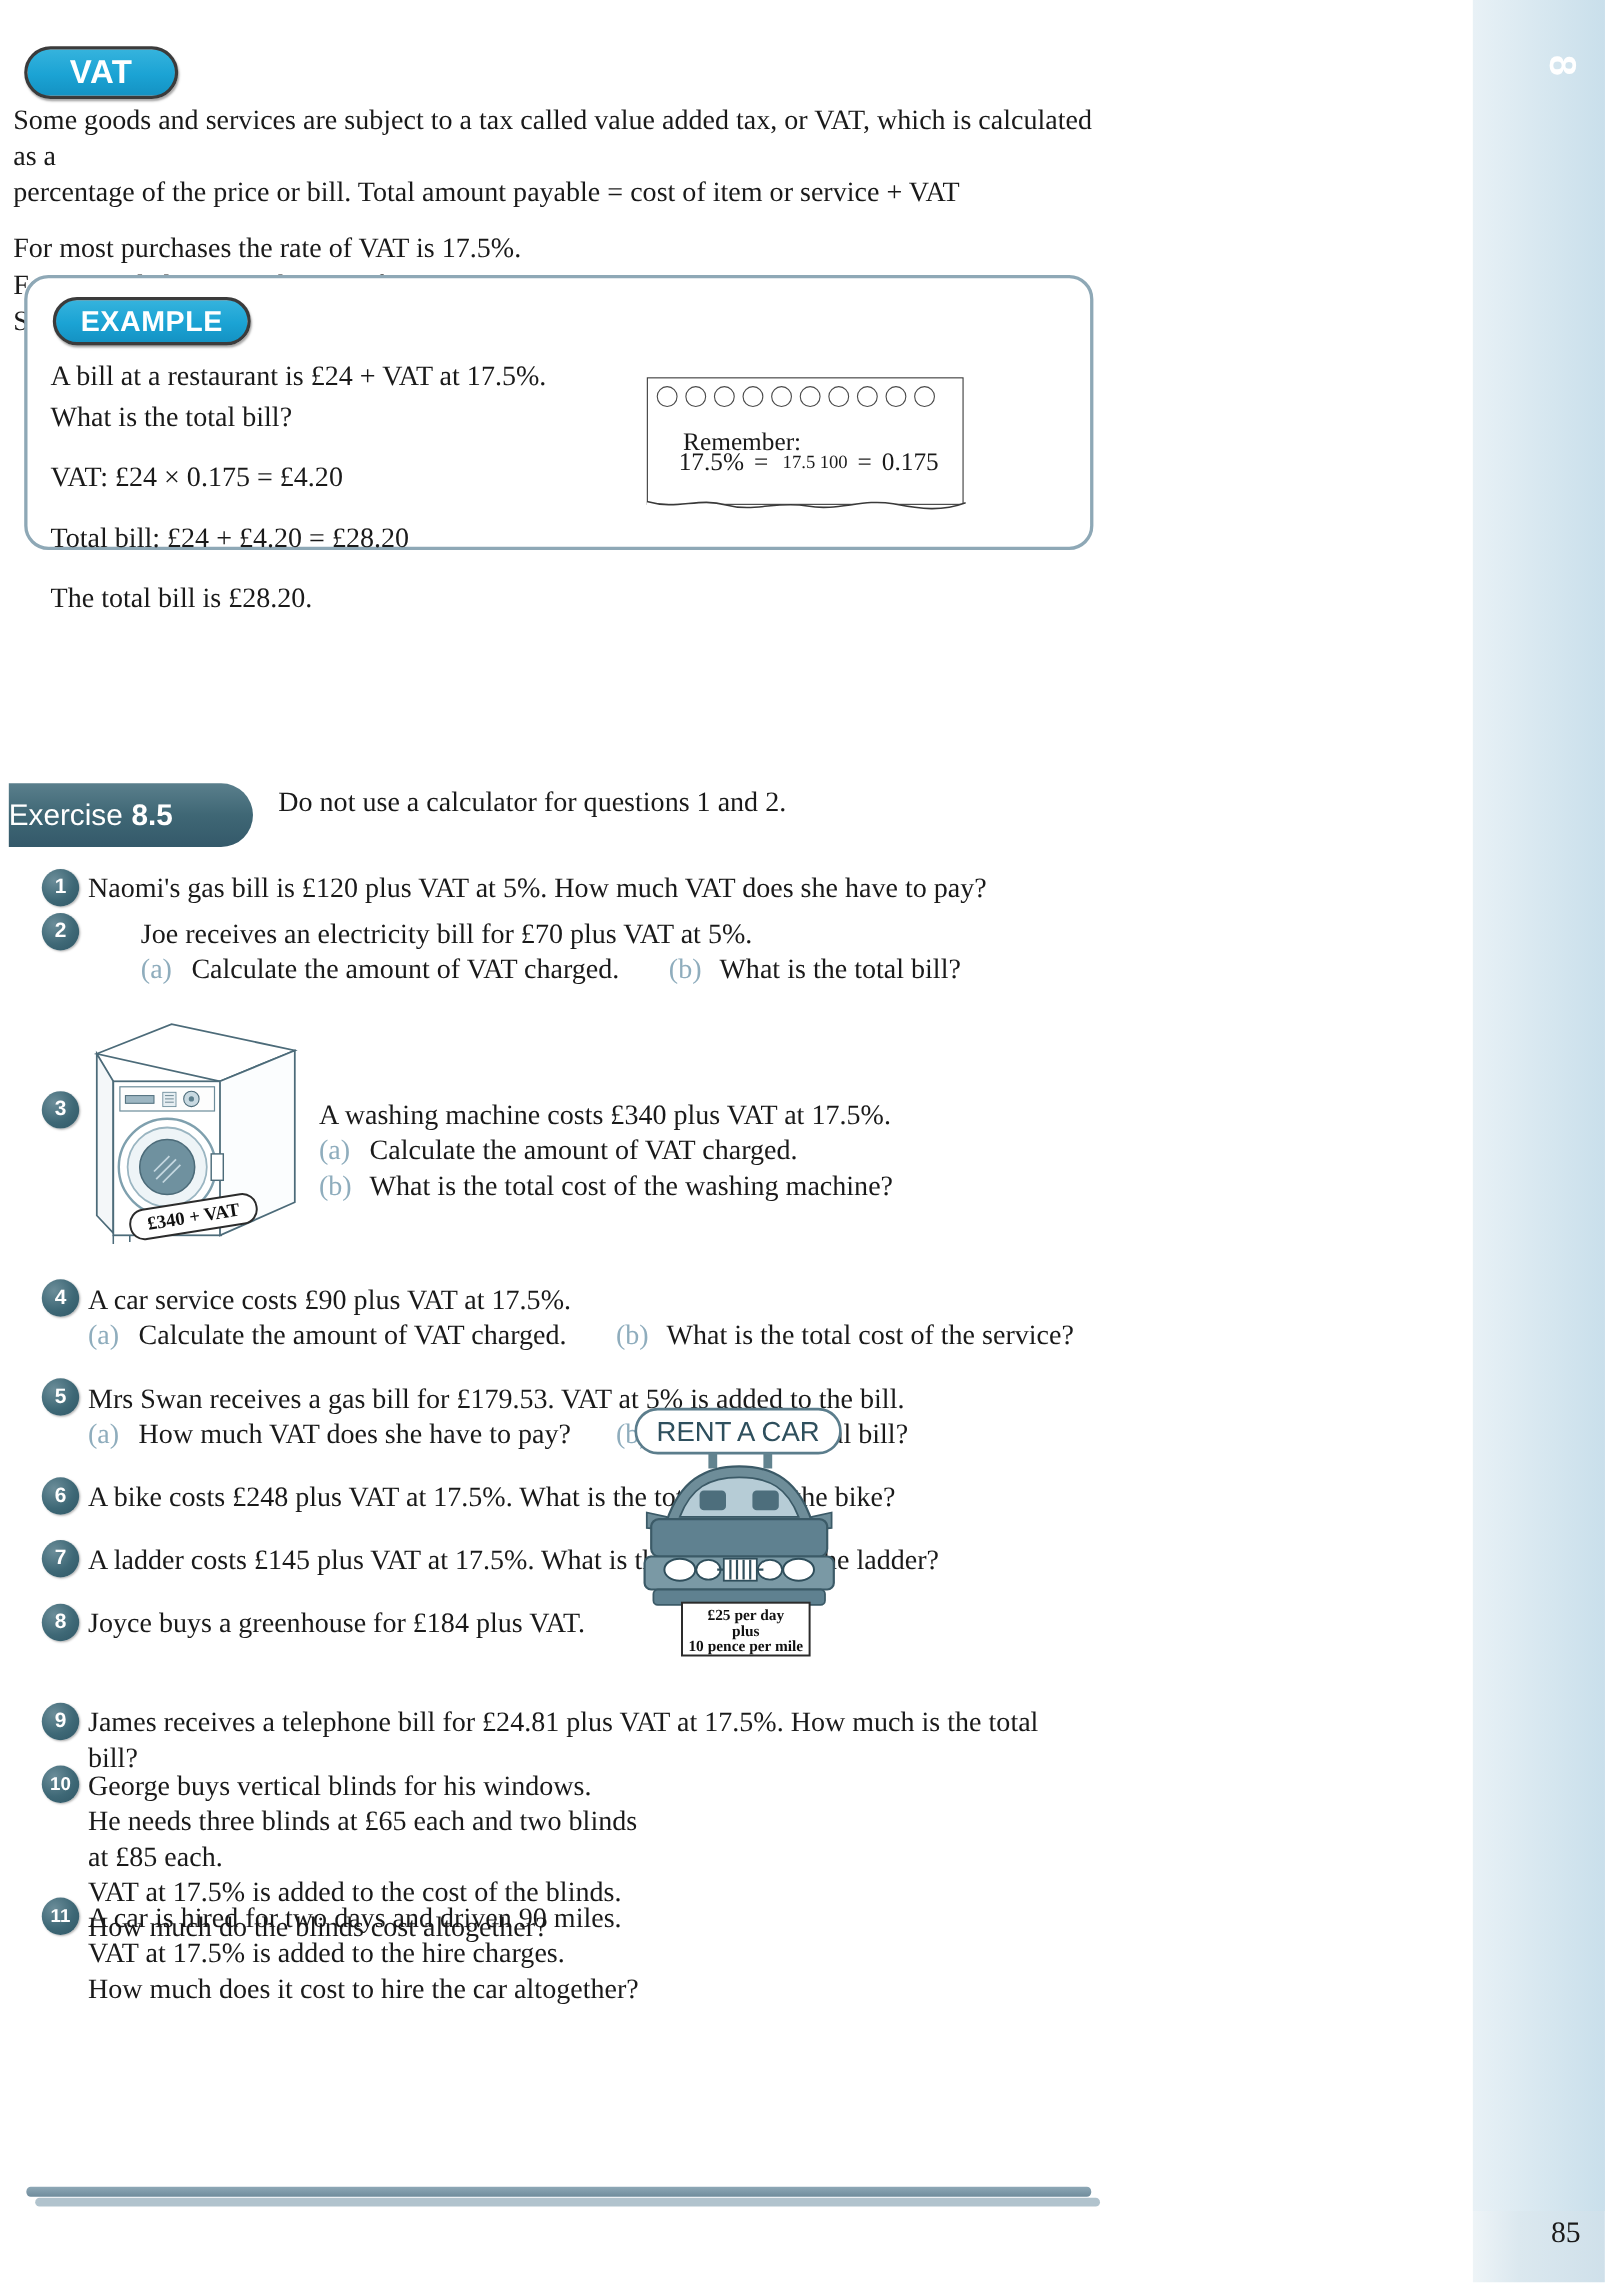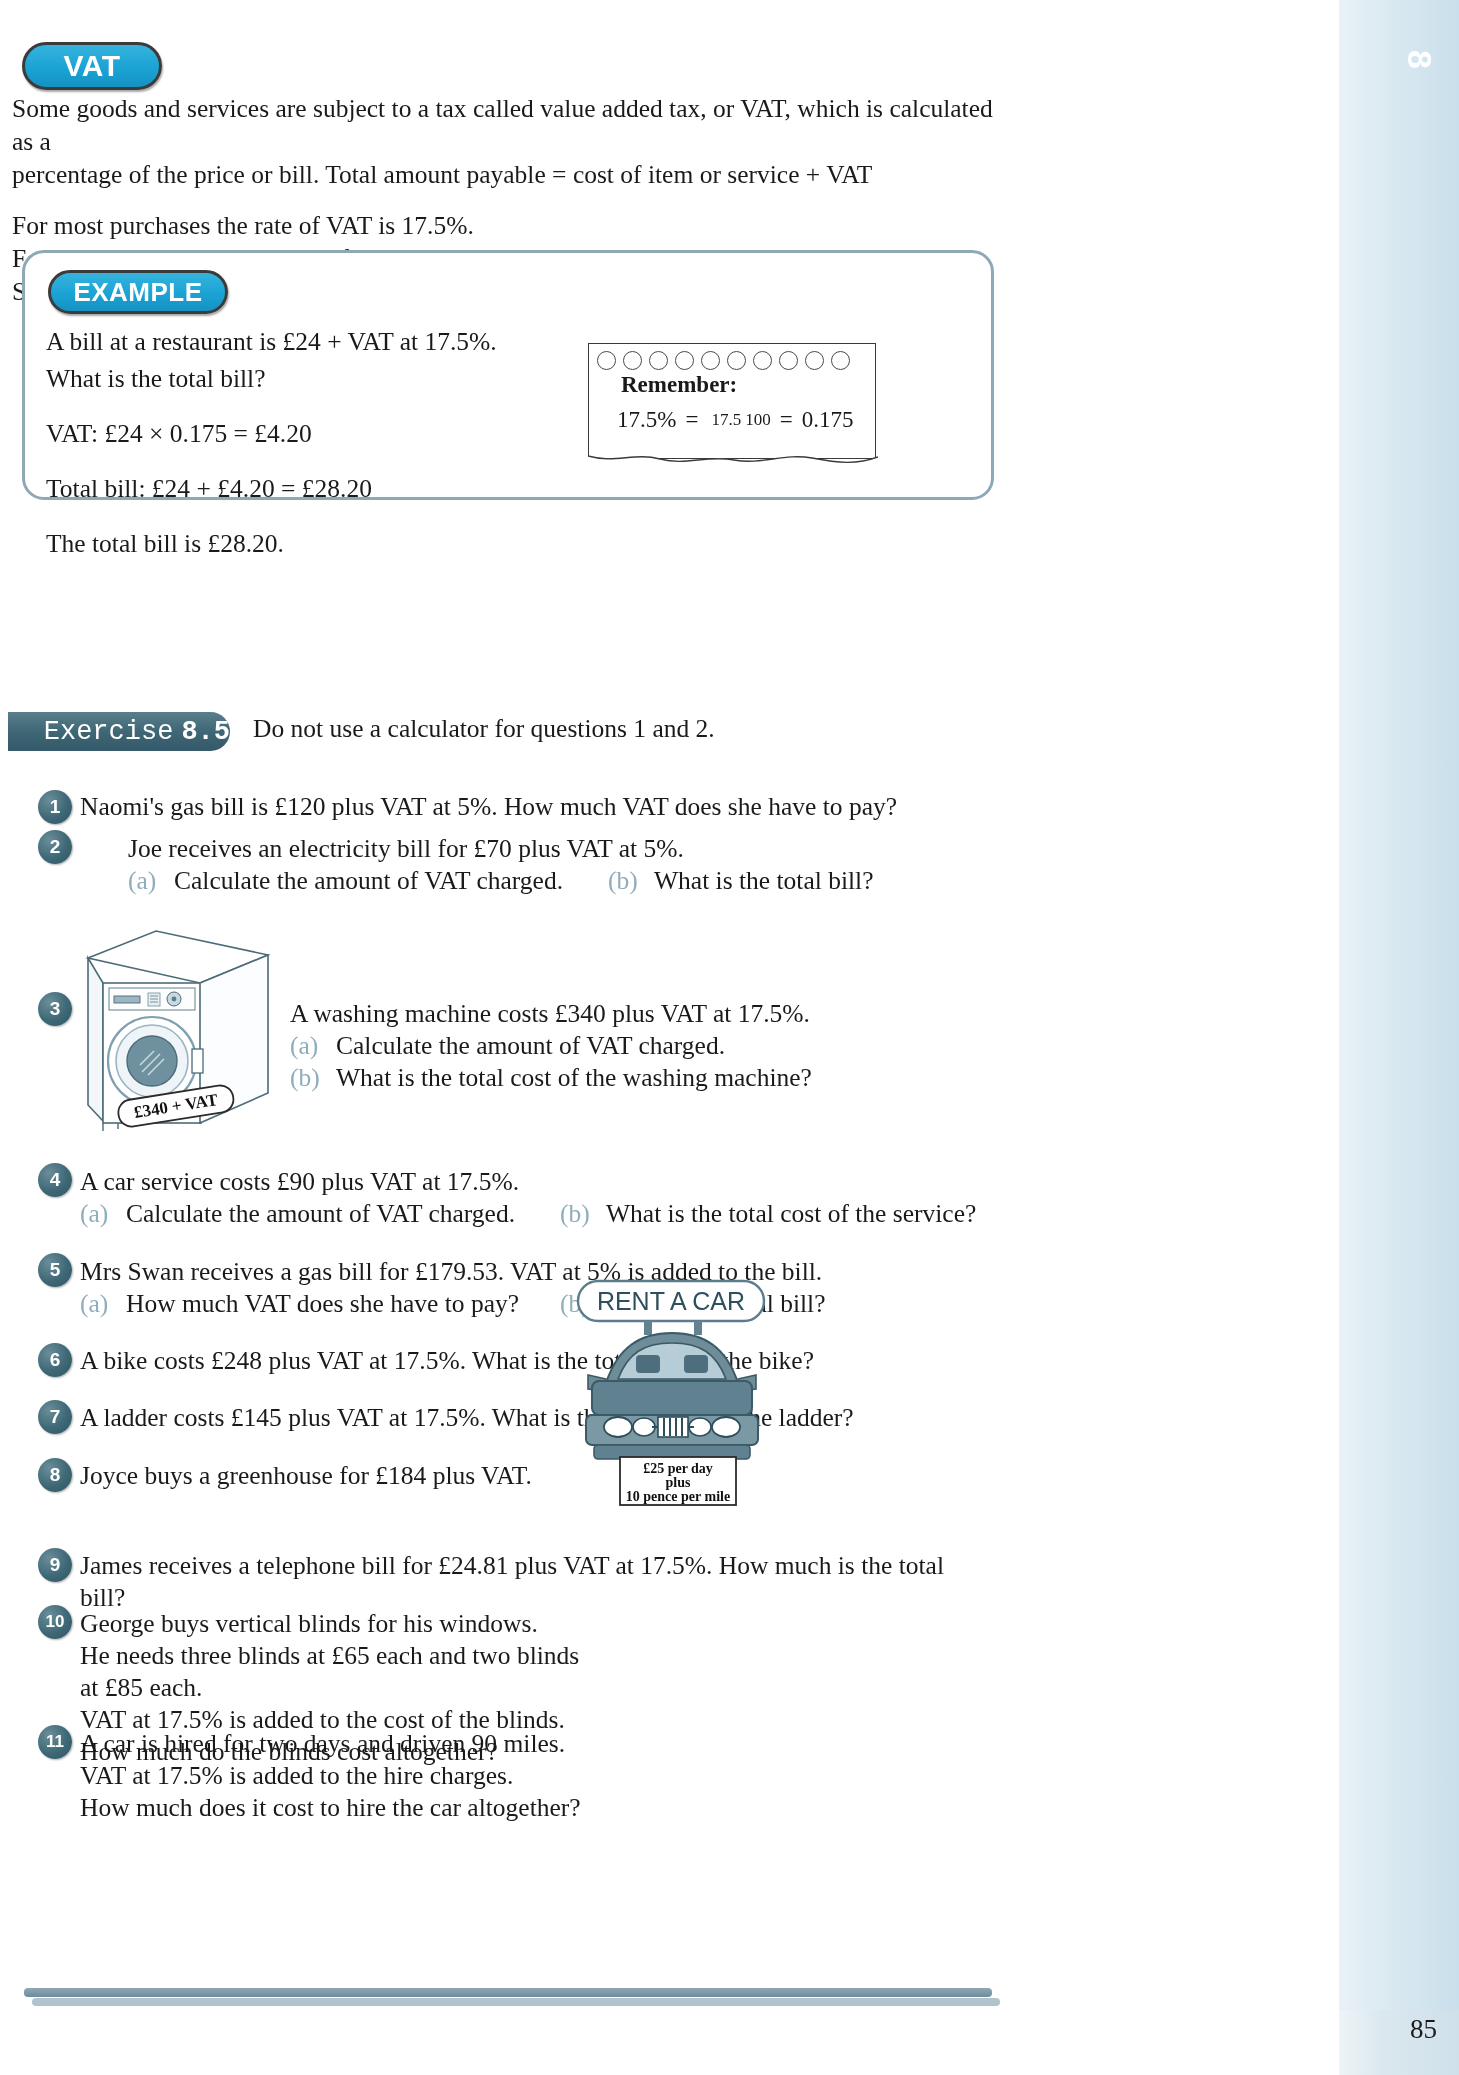--- a/index.html
+++ b/index.html
@@ -102,43 +102,43 @@
   }
   .note-holes {
     position: absolute; left: 8px; top: 7px;
     display: flex; gap: 7px;
   }
   .hole {
     width: 19px; height: 19px; border: 1.5px solid #4a4a4a;
     border-radius: 50%; background: #fff;
   }
   .note-title {
-    position: absolute; left: 32px; top: 28px;
-    font-size: 23px; font-weight: 700;
+    position: absolute; left: 32px; top: 45px;
+    font-size: 23px; font-weight: 400;
   }
   .note-eq {
     position: absolute; left: 28px; top: 63px;
     font-size: 23px; display: flex; align-items: center; gap: 9px;
   }
   .frac { display: inline-flex; flex-direction: row; align-items: center;
           font-size: 17px; line-height: 18px; }
   .frac .num { padding: 0 4px; }
   .frac .bar { width: 100%; height: 1.6px; background: #222; margin: 1px 0; }
   .note-tear {
     position: absolute; left: -1px; bottom: -9px; width: 290px; height: 12px;
   }
 
   
   .ex-pill {
     position: absolute; left: 8px; top: 712px;
-    width: 222px; height: 39px;
+    width: 222px; height: 58px;
     background: linear-gradient(180deg,#5a7f8c 0%, #3f6775 50%, #34596a 100%);
     border-radius: 0 999px 999px 0;
-    display: flex; align-items: center; justify-content: flex-end;
-    color: #fff; font-family: Liberation Mono, monospace;
+    display: flex; align-items: center; justify-content: flex-start;
+    color: #fff; font-family: Liberation Sans, sans-serif;
     font-size: 27px;
   }
   .ex-pill .num { font-weight: 700; margin-left: 8px; }
   .ex-note {
     position: absolute; left: 253px; top: 714px;
     font-size: 25.5px;
   }
 
   
   .q {

